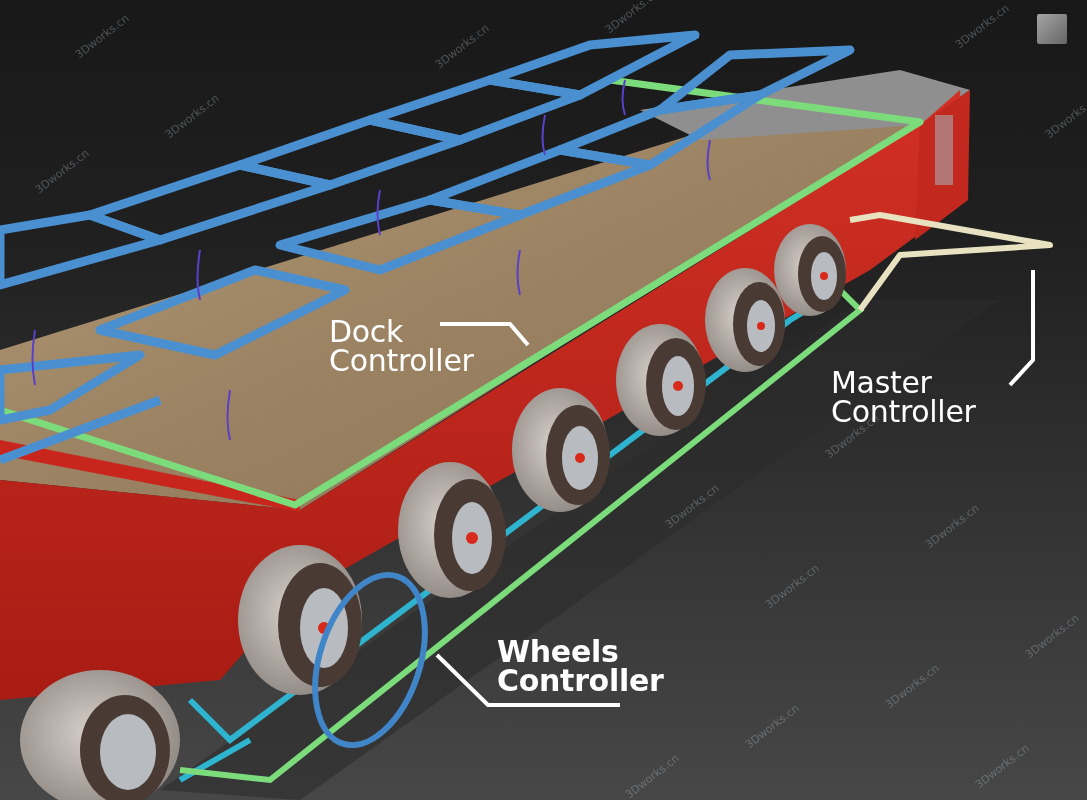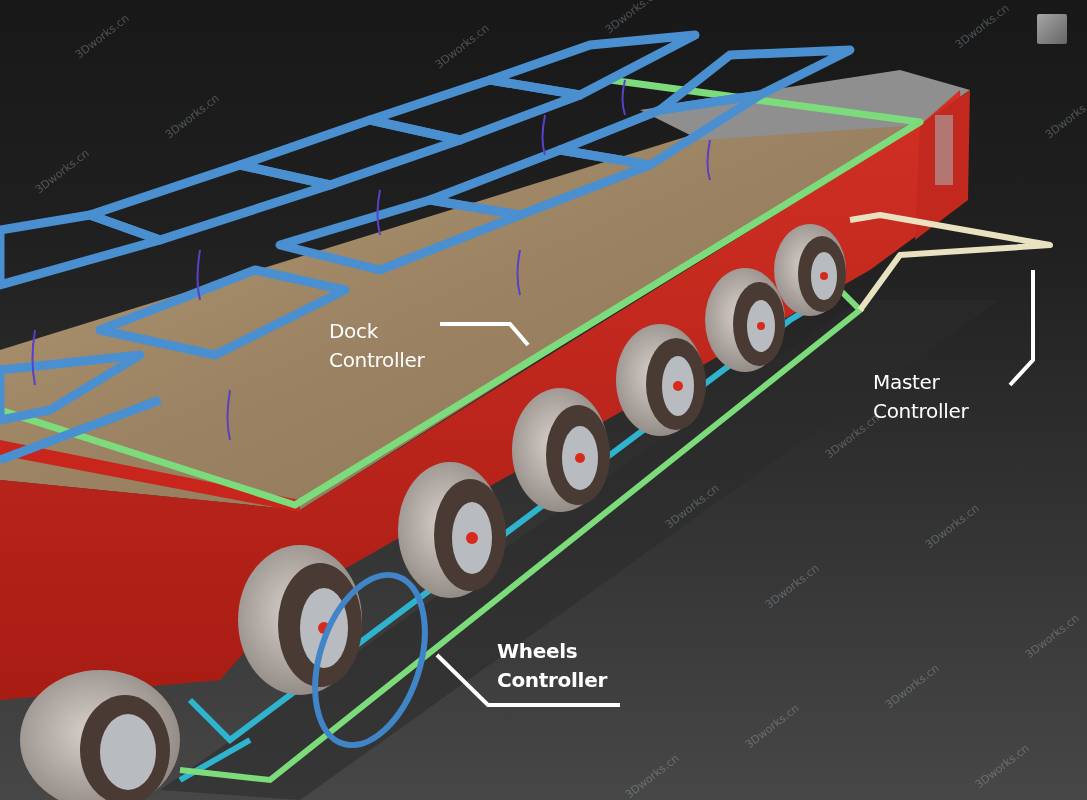--- a/index.html
+++ b/index.html
@@ -10,21 +10,21 @@
   }
   #viewport {
     position: relative; width: 1087px; height: 800px; overflow: hidden;
     background: linear-gradient(180deg, #181818 0%, #202020 30%, #333333 65%, #474747 100%);
   }
   #scene { position: absolute; left: 0; top: 0; }
   .label {
     position: absolute;
     color: #ffffff;
     font-family: "DejaVu Sans", sans-serif;
-    font-size: 20px;
+    font-size: 30px;
     line-height: 29px;
     letter-spacing: -0.3px;
     white-space: nowrap;
   }
   .label span { display: block; }
   #viewcube {
     position: absolute; left: 1037px; top: 14px; width: 30px; height: 30px;
     background: linear-gradient(135deg, #b5b5b5 0%, #8a8a8a 60%, #6e6e6e 100%);
     border-radius: 2px; opacity: 0.9;
   }
@@ -169,21 +169,21 @@
   <div class="wm" style="left:880px;top:680px;">3Dworks.cn</div>
   <div class="wm" style="left:740px;top:720px;">3Dworks.cn</div>
   <div class="wm" style="left:970px;top:760px;">3Dworks.cn</div>
   <div class="wm" style="left:620px;top:770px;">3Dworks.cn</div>
   <div class="wm" style="left:660px;top:500px;">3Dworks.cn</div>
 
   <div class="label" style="left:329px;top:317px;">
     <span>Dock</span>
     <span>Controller</span>
   </div>
-  <div class="label" style="left:873px;top:368px;">
+  <div class="label" style="left:831px;top:368px;">
     <span>Master</span>
     <span>Controller</span>
   </div>
   <div class="label" style="left:497px;top:637px;font-weight:bold;">
     <span>Wheels</span>
     <span>Controller</span>
   </div>
 
   <div id="viewcube"></div>
 </div>

